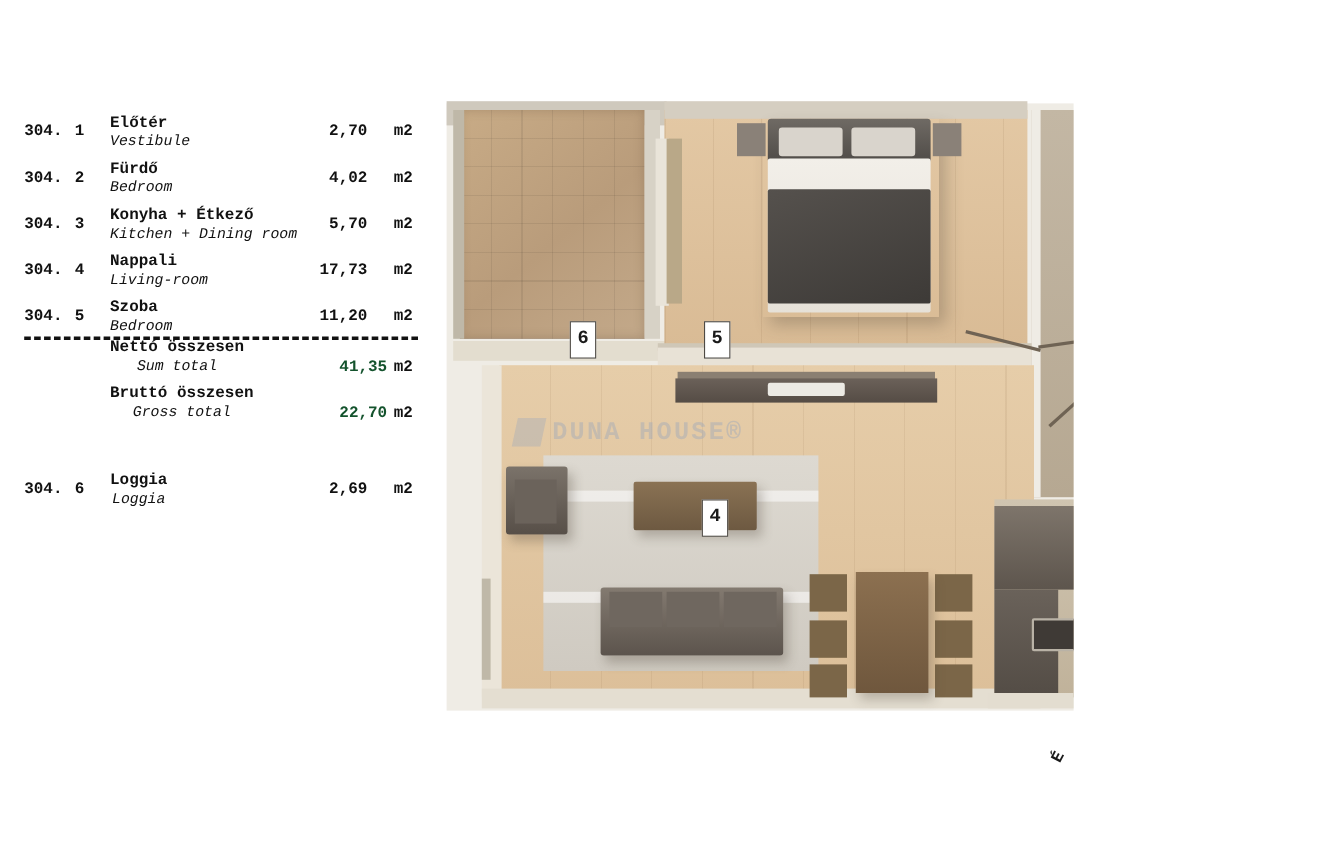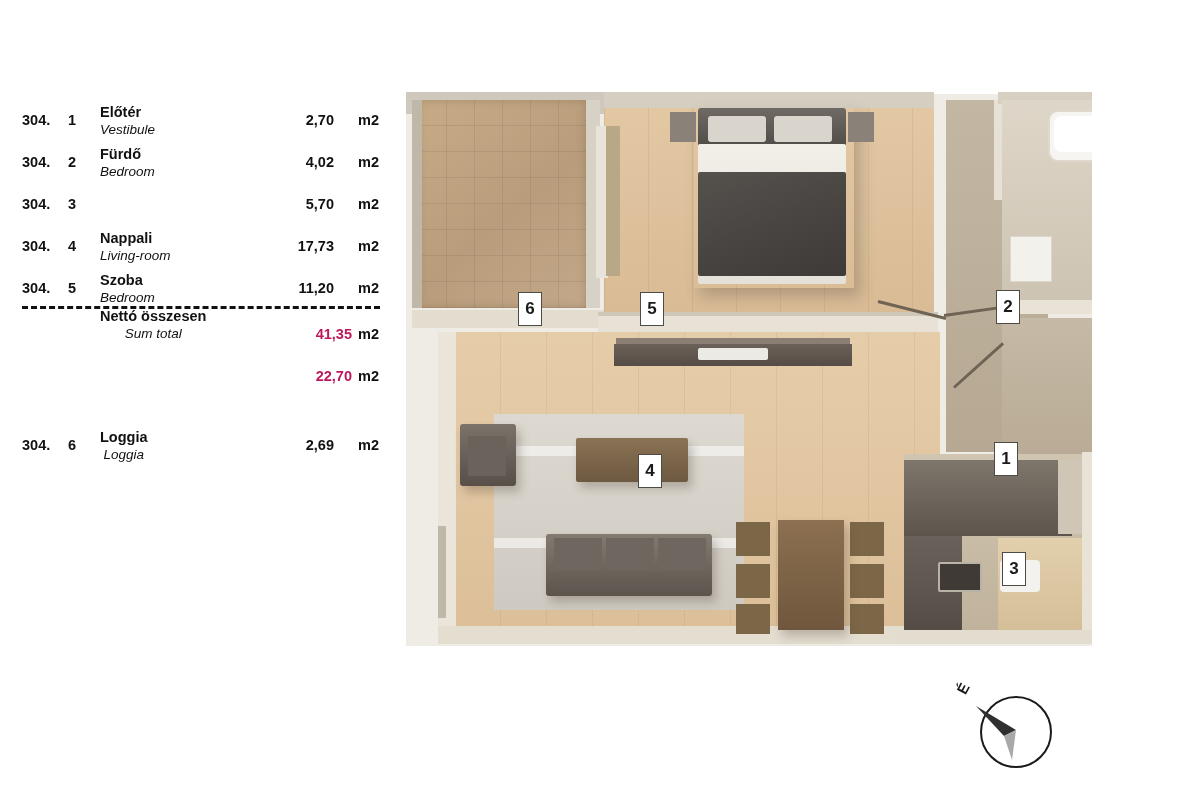--- a/index.html
+++ b/index.html
@@ -5,24 +5,25 @@
   html, body {
     margin: 0;
     padding: 0;
     background: #ffffff;
   }
   body {
     font-family: "Liberation Sans", sans-serif;
   }
   #page {
     position: relative;
-    width: 1092px;
+    width: 976px;
     height: 788px;
     background: #ffffff;
     overflow: hidden;
+    font-family: Liberation Mono, monospace;
   }
 
   
   #legend {
     position: absolute;
     left: 22px;
     top: 100px;
     width: 360px;
   }
   .legend-row {
@@ -111,21 +112,21 @@
     top: 2px;
   }
   .total-area {
     position: absolute;
     left: 262px;
     top: 20px;
     width: 68px;
     text-align: right;
     font-size: 14.5px;
     font-weight: bold;
-    color: #be185d;
+    color: #14532d;
   }
   .total-unit {
     position: absolute;
     left: 336px;
     top: 20px;
     font-size: 14.5px;
     font-weight: bold;
     color: #111;
   }
 
@@ -546,20 +547,24 @@
         <div class="legend-hu">Fürdő</div>
         <div class="legend-en">Bedroom</div>
       </div>
       <div class="legend-area">4,02</div>
       <div class="legend-unit">m2</div>
     </div>
 
     <div class="legend-row">
       <div class="legend-num">304.</div>
       <div class="legend-idx">3</div>
+      <div class="legend-names">
+        <div class="legend-hu">Konyha + Étkező</div>
+        <div class="legend-en">Kitchen + Dining room</div>
+      </div>
       <div class="legend-area">5,70</div>
       <div class="legend-unit">m2</div>
     </div>
 
     <div class="legend-row">
       <div class="legend-num">304.</div>
       <div class="legend-idx">4</div>
       <div class="legend-names">
         <div class="legend-hu">Nappali</div>
         <div class="legend-en">Living-room</div>
@@ -586,20 +591,24 @@
     <div class="total-row">
       <div class="total-names">
         <div class="legend-hu">Nettó összesen</div>
         <div class="legend-en">Sum total</div>
       </div>
       <div class="total-area">41,35</div>
       <div class="total-unit">m2</div>
     </div>
 
     <div class="total-row">
+      <div class="total-names">
+        <div class="legend-hu">Bruttó összesen</div>
+        <div class="legend-en">Gross total</div>
+      </div>
       <div class="total-area">22,70</div>
       <div class="total-unit">m2</div>
     </div>
   </div>
 
   <div id="loggia-block">
     <div class="legend-row">
       <div class="legend-num">304.</div>
       <div class="legend-idx">6</div>
       <div class="legend-names">
@@ -693,20 +702,24 @@
     <div class="shape" id="red-mark"></div>
 
     <div class="door-line" style="left:480px; top:214px; width:70px; transform: rotate(14deg);"></div>
     <div class="door-line" style="left:546px; top:228px; width:62px; transform: rotate(-8deg);"></div>
     <div class="door-line" style="left:556px; top:300px; width:66px; transform: rotate(-42deg);"></div>
     <div class="door-line" style="left:702px; top:340px; width:62px; transform: rotate(-26deg);"></div>
 
     <div class="window" style="left:40px; top:440px; width:8px; height:92px;"></div>
     <div class="window" style="left:14px; top:14px; width:10px; height:208px;"></div>
 
+    <div id="watermark">
+      <div id="wm-mark"></div>
+      <div id="wm-text">DUNA HOUSE®</div>
+    </div>
 
     <div class="room-num" style="left:596px; top:356px;">1</div>
     <div class="room-num" style="left:598px; top:204px;">2</div>
     <div class="room-num" style="left:604px; top:466px;">3</div>
     <div class="room-num" style="left:240px; top:368px;">4</div>
     <div class="room-num" style="left:242px; top:206px;">5</div>
     <div class="room-num" style="left:120px; top:206px;">6</div>
 
   </div>
 

